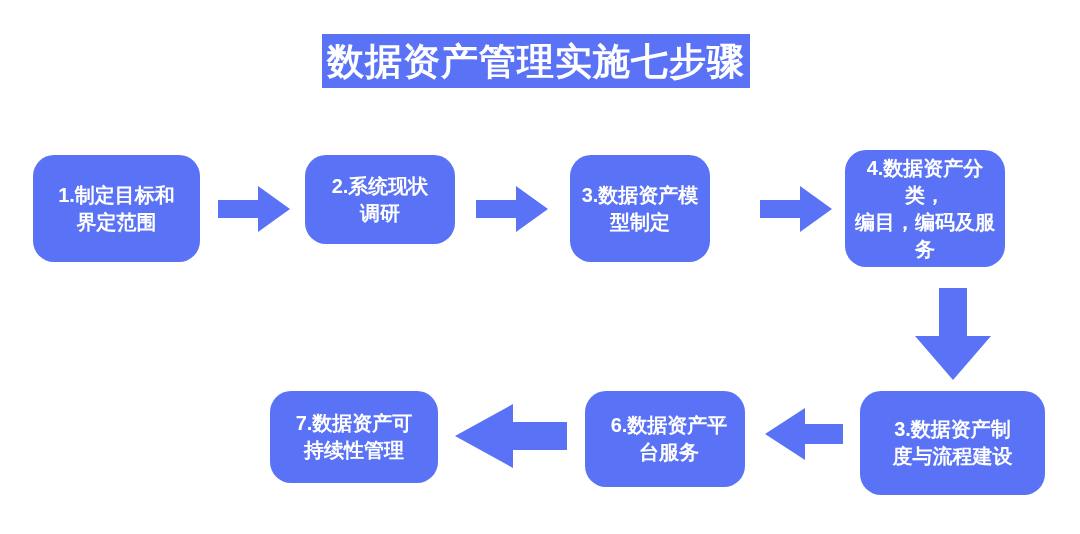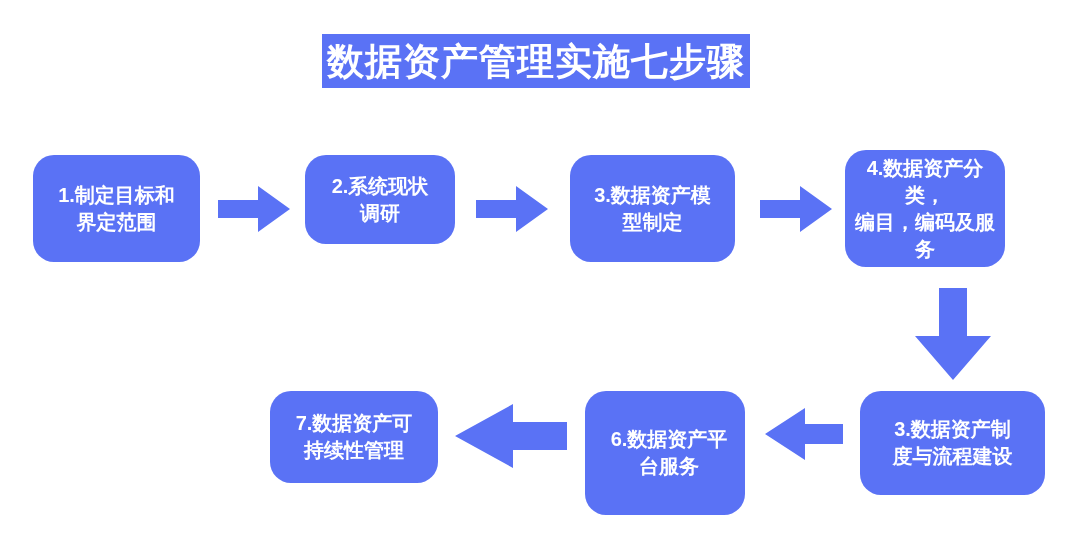--- a/index.html
+++ b/index.html
@@ -55,24 +55,24 @@
     font-weight: 700;
     line-height: 1.35;
     text-align: center;
     white-space: pre-line;
     letter-spacing: 0px;
   }
 
   
   #box-1 { left: 33px;  top: 155px; width: 167px; height: 107px; }
   #box-2 { left: 305px; top: 155px; width: 150px; height: 89px; }
-  #box-3 { left: 570px; top: 155px; width: 165px; height: 107px; }
+  #box-3 { left: 570px; top: 155px; width: 140px; height: 107px; }
   #box-4 { left: 845px; top: 150px; width: 160px; height: 117px; }
   #box-5 { left: 860px; top: 391px; width: 185px; height: 104px; }
-  #box-6 { left: 585px; top: 391px; width: 160px; height: 124px; padding-left: 16px; }
+  #box-6 { left: 585px; top: 391px; width: 160px; height: 96px; padding-left: 16px; }
   #box-7 { left: 270px; top: 391px; width: 168px; height: 92px; }
 
   
   .arrow {
     position: absolute;
   }
   .arrow svg { display: block; }
 
   #arrow-1-2 { left: 218px; top: 186px; width: 72px; height: 46px; }
   #arrow-2-3 { left: 476px; top: 186px; width: 72px; height: 46px; }

